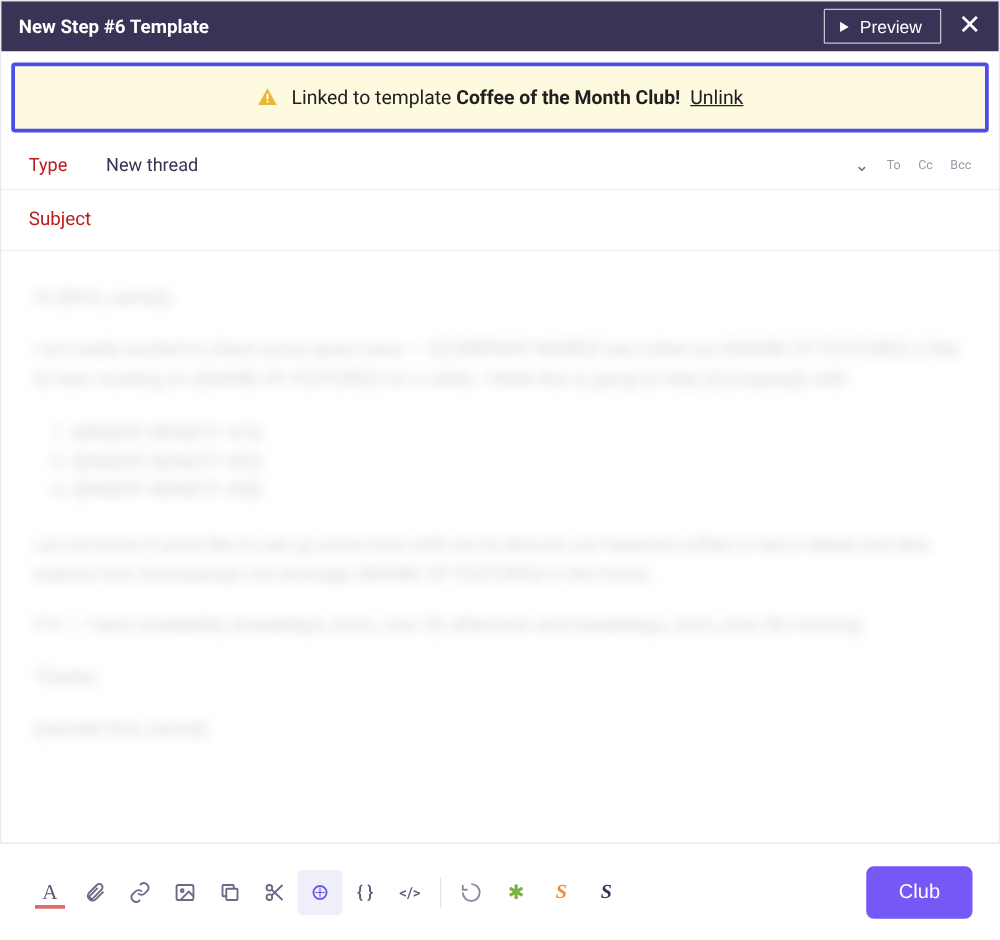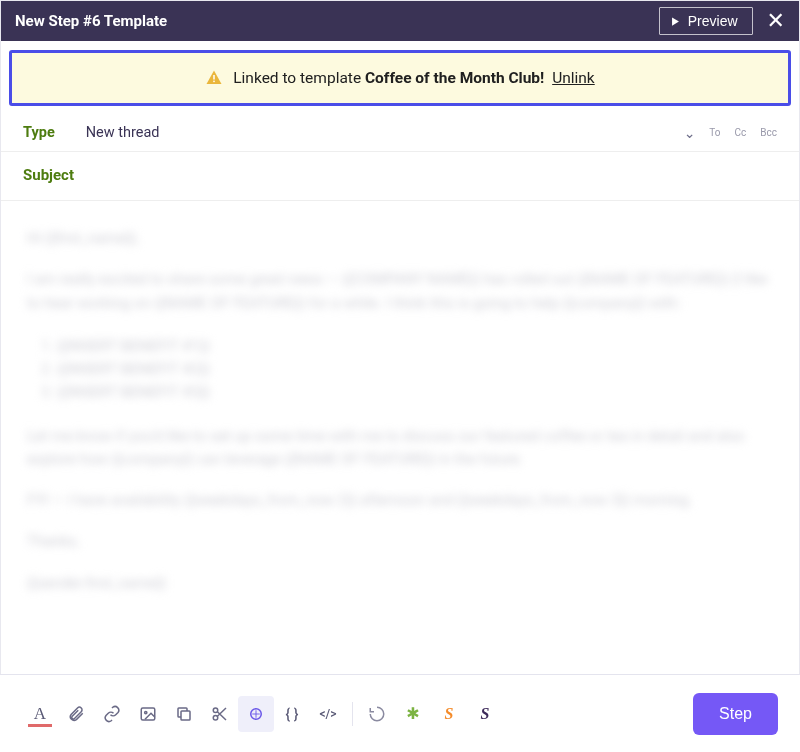--- a/index.html
+++ b/index.html
@@ -52,21 +52,21 @@
     .alert-strong { font-weight: 700; }
     .unlink { text-decoration: underline; cursor: pointer; margin-left: 4px; }
 
     .row-type {
       display: flex;
       align-items: center;
       padding: 12px 22px 10px 22px;
       font-size: 14.5px;
       border-bottom: 1px solid #eee;
     }
-    .label { color: #4d7c0f; margin-right: 16px; font-weight: bold; }
+    .label { color: #b91c1c; margin-right: 16px; }
     .type-select { flex: 1; display: flex; align-items: center; color:#3a3355; cursor:pointer;margin-left:15px;}
     .chev { color:#6e6e8a; font-size:14px; }
     .rcpt { color:#99a; margin-left: 14px; font-size:10px; cursor:pointer; }
 
     .row-subject {
       display: flex;
       align-items: center;
       padding: 14px 22px 16px 22px;
       font-size: 15px;
       border-bottom: 1px solid #eee;
@@ -246,14 +246,14 @@
         <span class="plugin-icon" style="color:#7cb342;">✱</span>
       </div>
     <div class="tool-btn">
         <span class="plugin-icon s-orange">S</span>
       </div>
     <div class="tool-btn">
         <span class="plugin-icon s-purple">S</span>
       </div>
   </div>
   <div class="spacer"></div>
-  <button class="save-btn">Step</button>
+  <button class="save-btn">Club</button>
 </div>
 
 </body></html>

